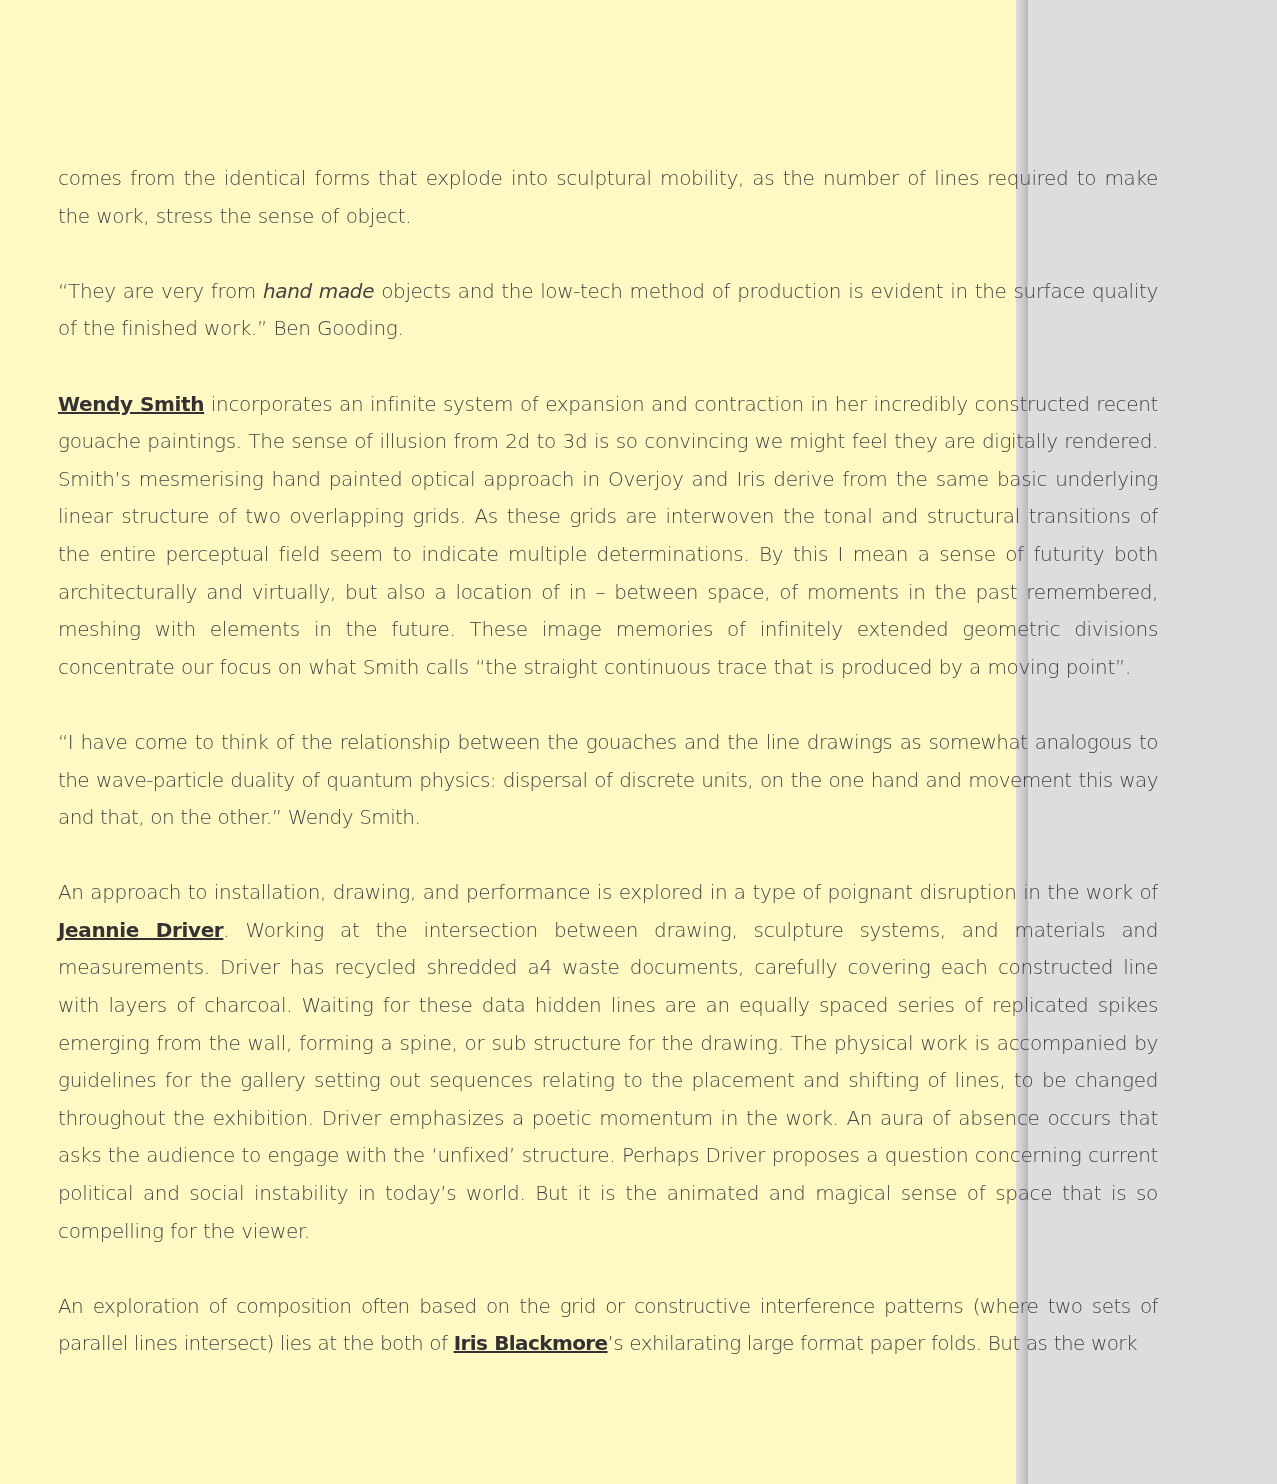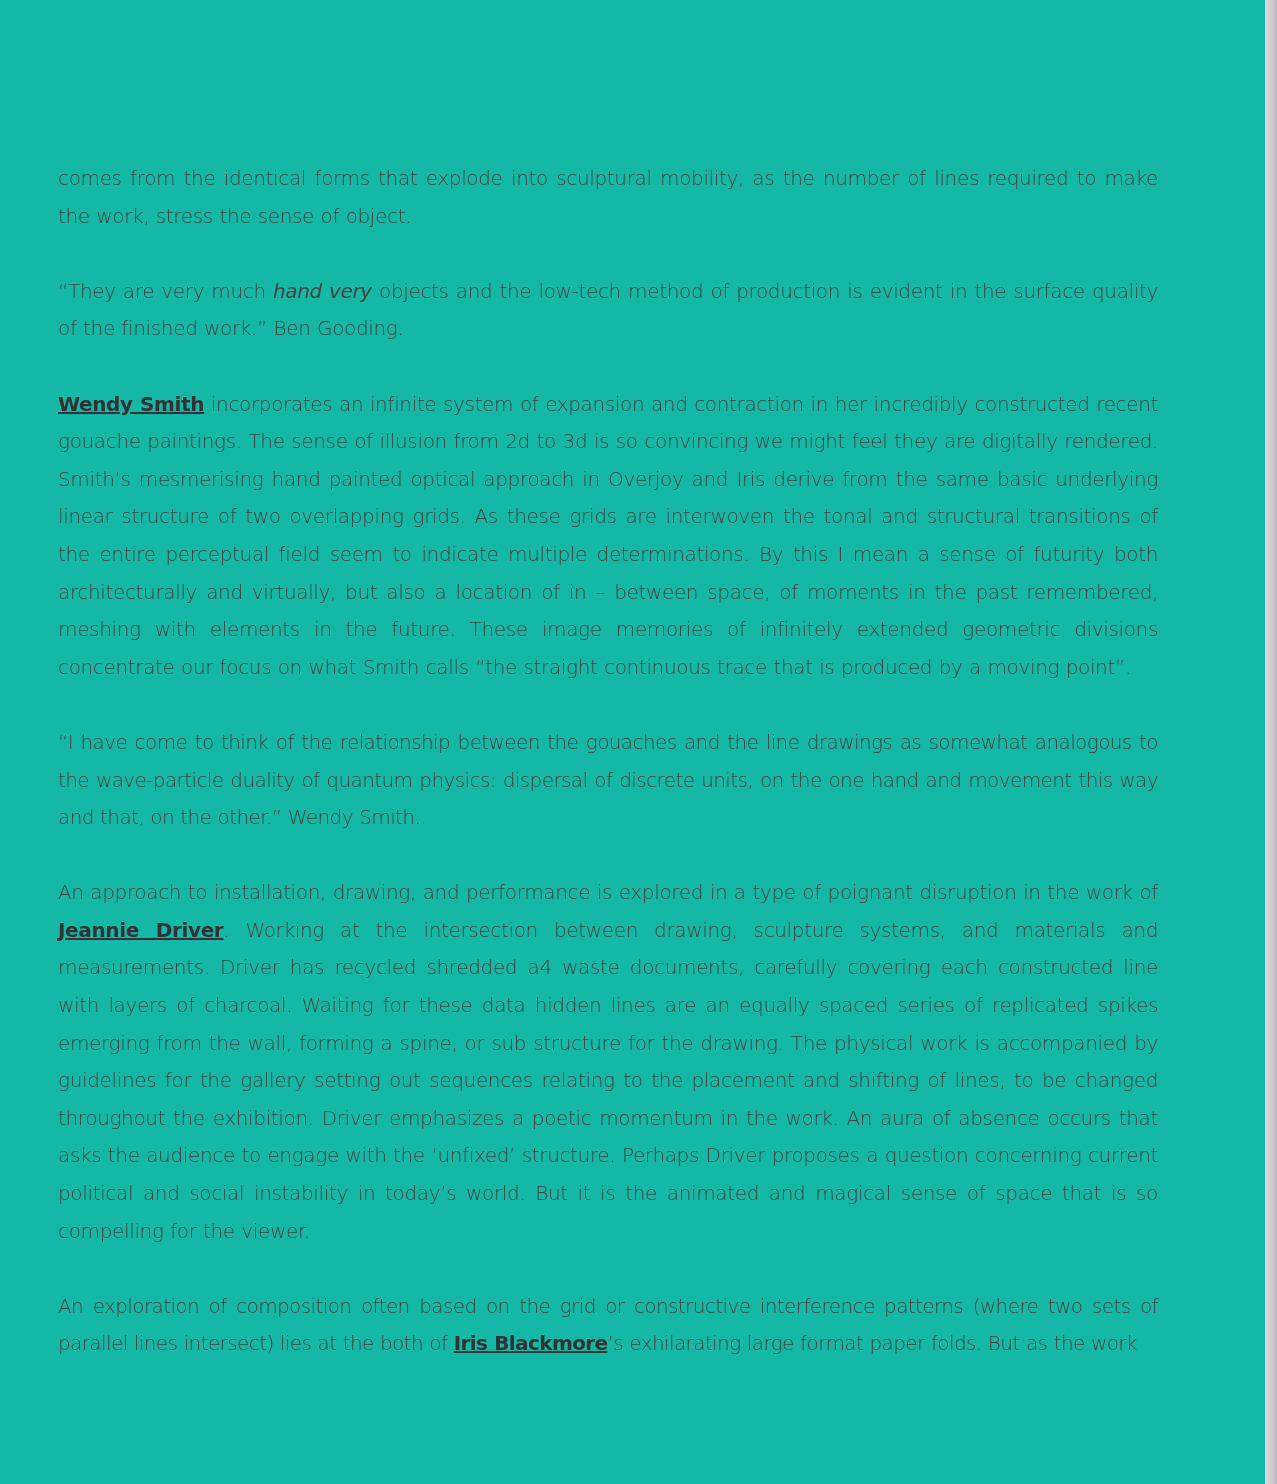--- a/index.html
+++ b/index.html
@@ -10,23 +10,23 @@
       width: 1277px;
       height: 1484px;
       background: #dedcde;
       position: relative;
       overflow: hidden;
     }
     .page {
       position: absolute;
       left: 0;
       top: 0;
-      width: 1277px;
+      width: 1028px;
       height: 1484px;
-      background: #14b8a6;
+      background: #fef9c3;
     }
     .page-edge {
       position: absolute;
       right: 0;
       top: 0;
       width: 12px;
       height: 1484px;
       background: linear-gradient(to right, #dcdadc 0%, #cfcdcf 50%, #b9b7b9 100%);
     }
     .text-block {
@@ -66,21 +66,21 @@
 <div class="page">
   <div class="page-edge"></div>
 
   <div class="text-block">
 
     <p class="para" id="p1">
       <span>comes from the identical forms that explode into sculptural mobility, as the number of lines required to make the work, stress the sense of object.</span>
     </p>
 
     <p class="para" id="p2">
-      <span>“They are very much </span><span class="em">hand very</span><span> objects and the low-tech method of production is evident in the surface quality of the finished work.” Ben Gooding.</span>
+      <span>“They are very from </span><span class="em">hand made</span><span> objects and the low-tech method of production is evident in the surface quality of the finished work.” Ben Gooding.</span>
     </p>
 
     <p class="para" id="p3">
       <span class="name">Wendy Smith</span><span> incorporates an infinite system of expansion and contraction in her incredibly constructed recent gouache paintings. The sense of illusion from 2d to 3d is so convincing we might feel they are digitally rendered. Smith’s mesmerising hand painted optical approach in Overjoy and Iris derive from the same basic underlying linear structure of two overlapping grids. As these grids are interwoven the tonal and structural transitions of the entire perceptual field seem to indicate multiple determinations. By this I mean a sense of futurity both architecturally and virtually, but also a location of in – between space, of moments in the past remembered, meshing with elements in the future. These image memories of infinitely extended geometric divisions concentrate our focus on what Smith calls “the straight continuous trace that is produced by a moving point”.</span>
     </p>
 
     <p class="para quote" id="p4">
       <span>“I have come to think of the relationship between the gouaches and the line drawings as somewhat analogous to the wave-particle duality of quantum physics: dispersal of discrete units, on the one hand and movement this way and that, on the other.” Wendy Smith.</span>
     </p>
 

